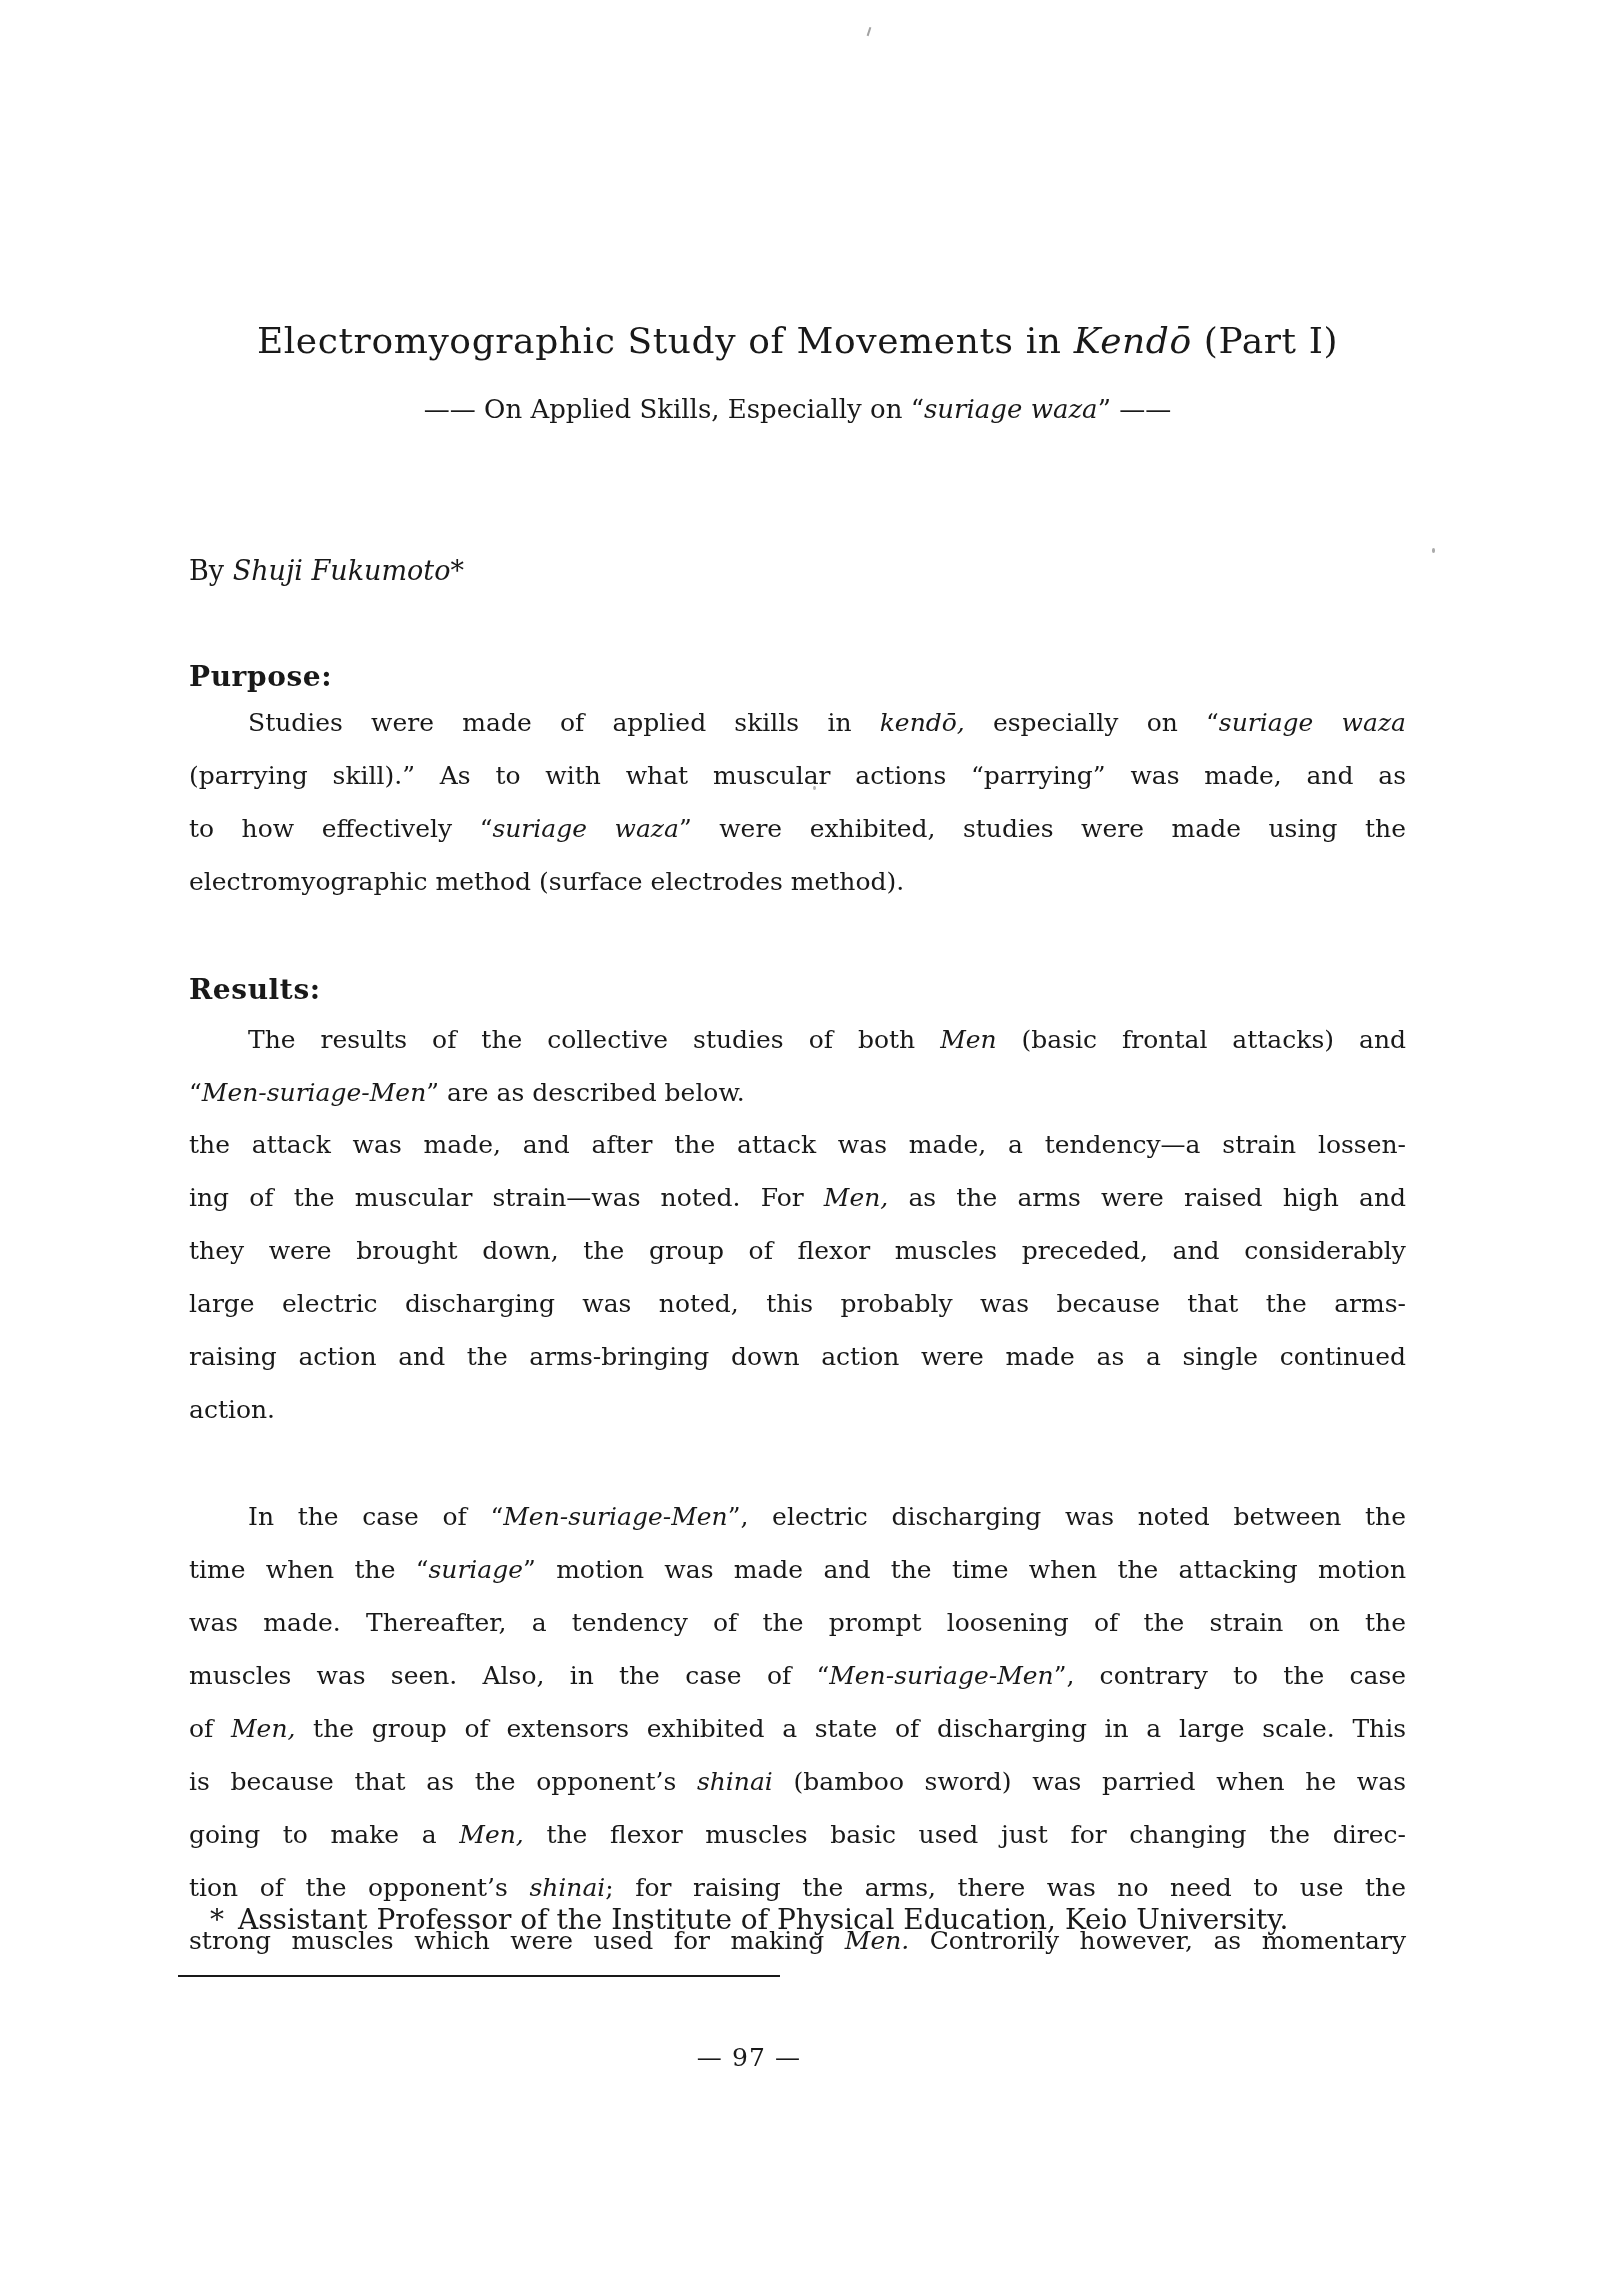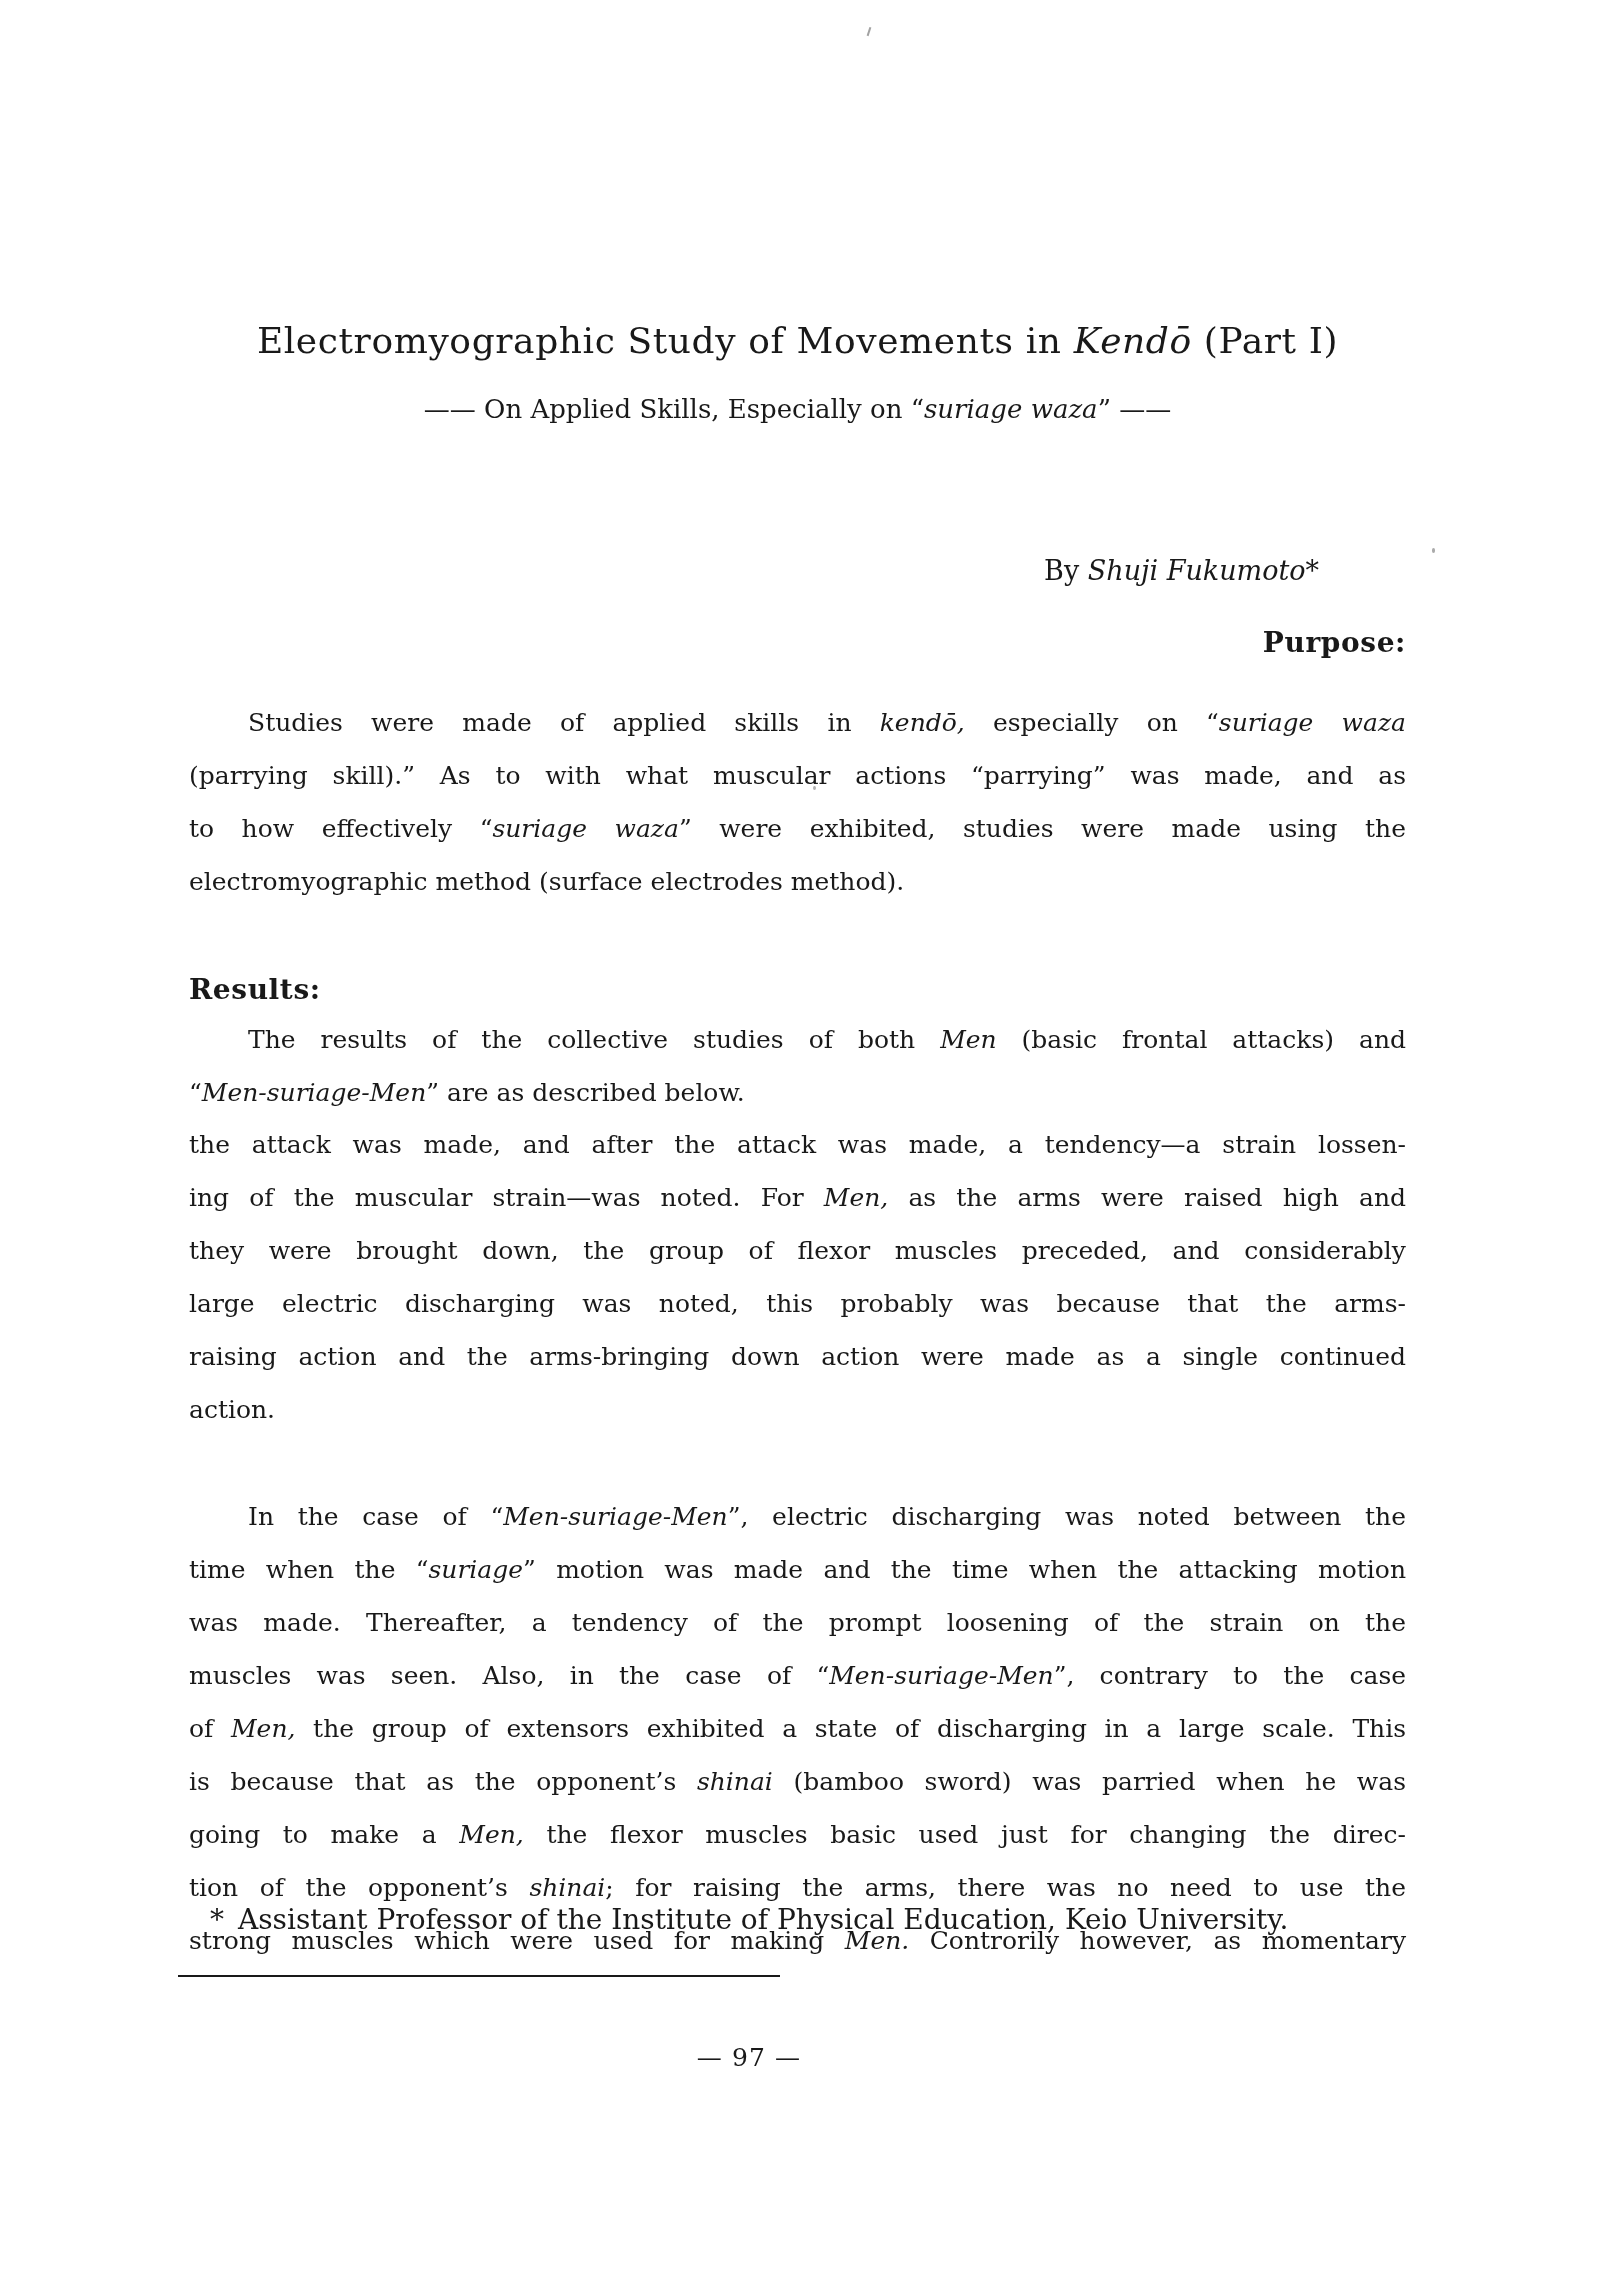--- a/index.html
+++ b/index.html
@@ -16,28 +16,28 @@
     top:321px;left:189px;width:1217px;
     font-size:36px;line-height:1.1;text-align:center;
     letter-spacing:0.6px;white-space:nowrap;
   }
   .subtitle{
     top:395px;left:189px;width:1217px;
     font-size:26px;line-height:1.1;text-align:center;white-space:nowrap;
   }
   .byline{
     top:556px;left:189px;width:1217px;
-    font-size:27px;line-height:1.1;text-align:right;padding-right:87px;
+    font-size:27px;line-height:1.1;padding-right:87px;
     box-sizing:border-box;white-space:nowrap;
   }
   .heading{
     left:189px;width:1217px;
     font-size:28px;font-weight:bold;line-height:1.1;letter-spacing:0.6px;
   }
-  .h-purpose{top:628px;text-align:right;}
+  .h-purpose{top:662px;}
   .h-results{top:975px;}
   .para{
     left:189px;width:1217px;
     font-size:25px;
   }
   .p-purpose{top:696px;}
   .p-r1{top:1013px;}
   .p-r2{top:1118px;}
   .p-r3{top:1490px;}
   .line{

